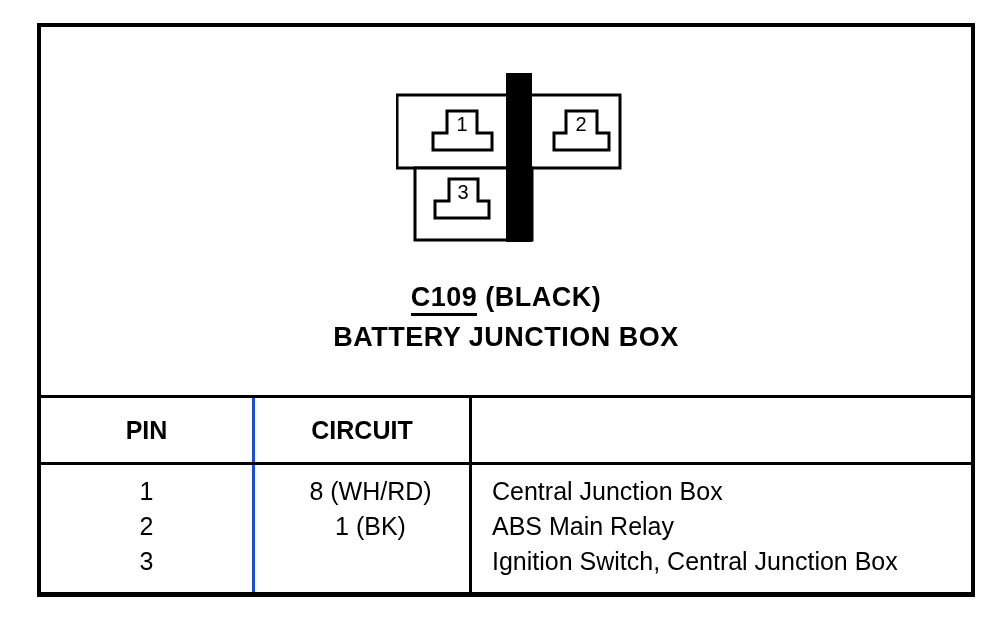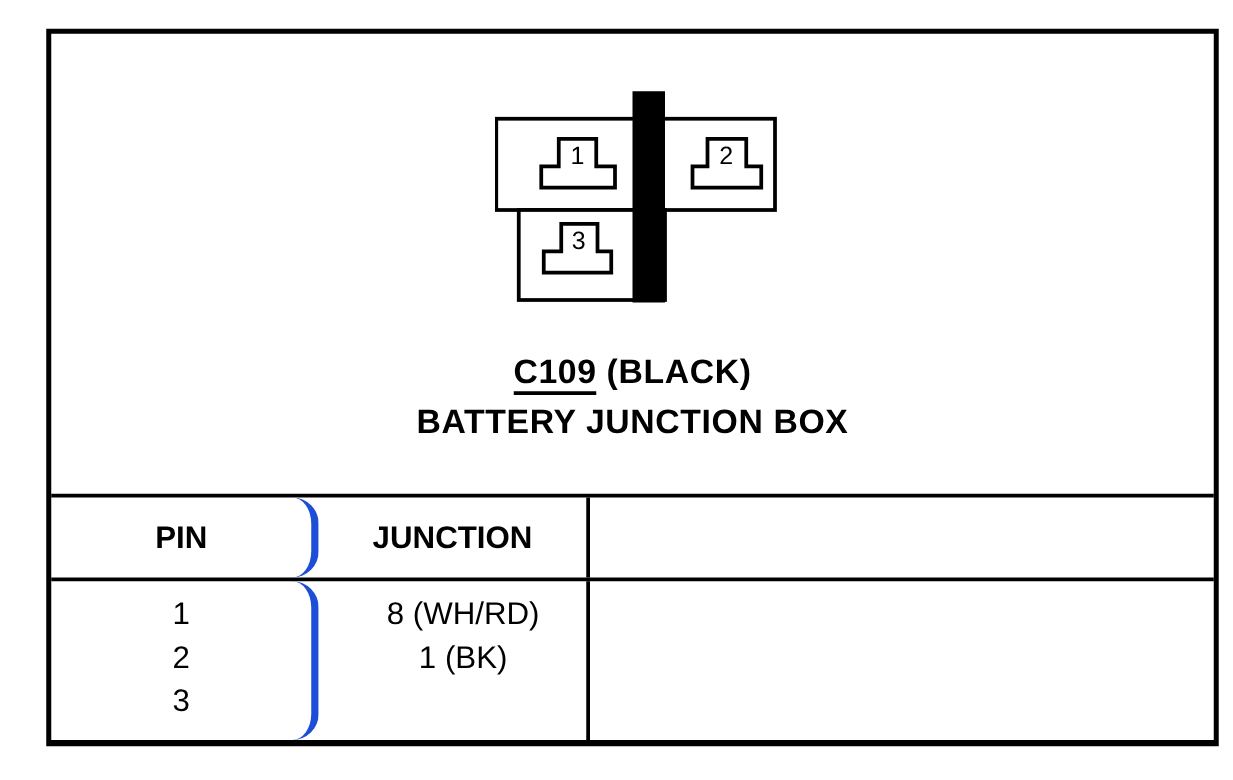--- a/index.html
+++ b/index.html
@@ -69,22 +69,21 @@
   }
   .tbody {
     display: flex;
     flex: 1;
     font-size: 25px;
     font-weight: normal;
   }
   .col-pin {
     width: 214px;
     box-sizing: border-box;
-    border-right: 6px solid #1d4ed8;
-    border-radius: 21px;
+    border-right: 3px solid #1d4ed8;
   }
   .col-circuit {
     width: 217px;
     box-sizing: border-box;
     border-right: 3px solid #000000;
   }
   .col-function {
     flex: 1;
   }
   .hcell {
@@ -128,29 +127,34 @@
       <div>
         <span class="code-underline">C109</span>
         <span>(BLACK)</span>
       </div>
       <div>BATTERY JUNCTION BOX</div>
     </div>
 
     <div class="pin-table">
       <div class="thead">
         <div class="col-pin hcell">PIN</div>
-        <div class="col-circuit hcell">JUNCTION</div>
+        <div class="col-circuit hcell">CIRCUIT</div>
       </div>
       <div class="tbody">
         <div class="col-pin bcell center">
           <div>1</div>
           <div>2</div>
           <div>3</div>
         </div>
         <div class="col-circuit bcell pad-circuit">
           <div>8 (WH/RD)</div>
           <div>1 (BK)</div>
         </div>
+        <div class="col-function bcell pad-function">
+          <div>Central Junction Box</div>
+          <div>ABS Main Relay</div>
+          <div>Ignition Switch, Central Junction Box</div>
+        </div>
       </div>
     </div>
 
   </div>
 </div>
 
 </body></html>

